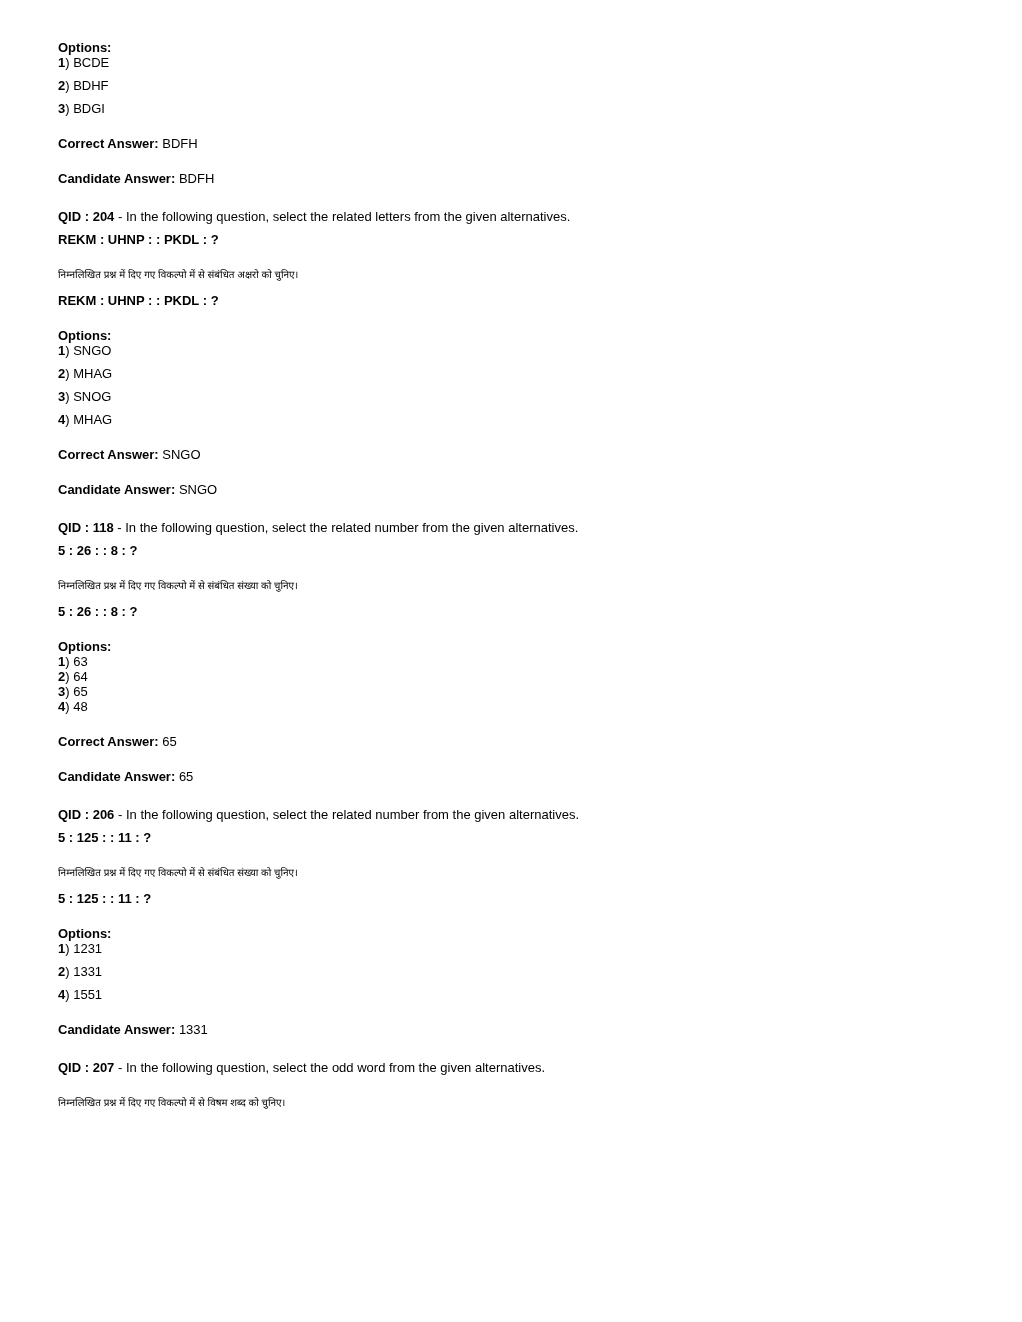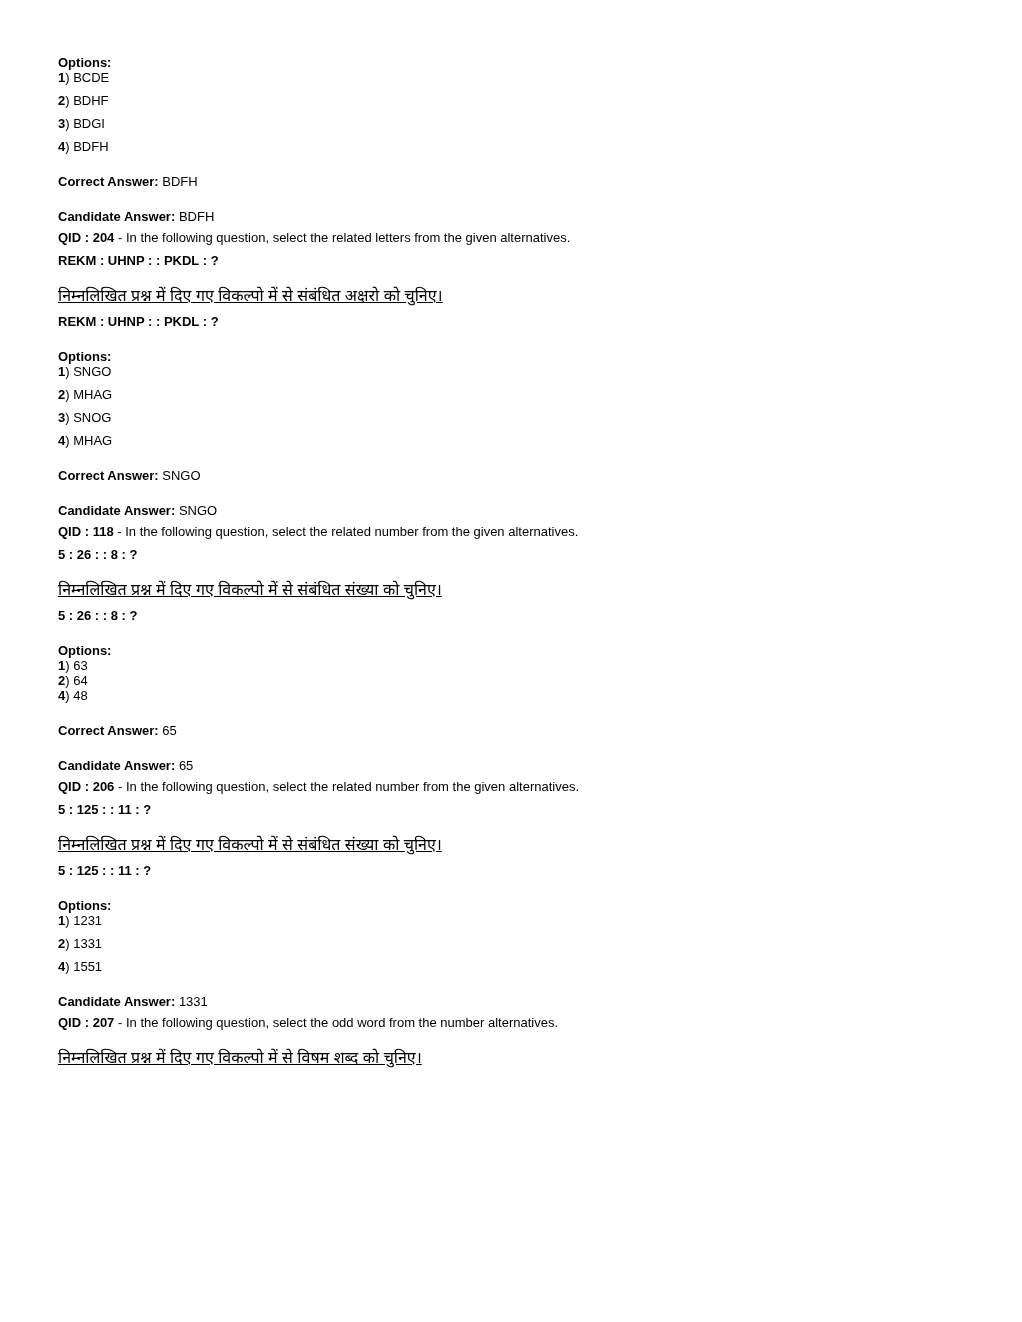--- a/index.html
+++ b/index.html
@@ -9,50 +9,48 @@
   }
   body {
     width: 1022px;
     height: 1322px;
     color: #000000;
     font-family: "Liberation Sans", "DejaVu Sans", sans-serif;
     font-size: 13px;
     overflow: hidden;
   }
   .doc {
-    padding: 55px 40px 0 58px;
+    padding: 40px 40px 0 58px;
   }
   .ln {
     line-height: 15px;
     white-space: nowrap;
   }
   .hi {
     line-height: 20px;
-    font-size: 16px;
-    text-decoration: underline;
+    font-size: 10px;
   }
   .b { font-weight: bold; }
   
   .mt-tight { margin-top: 0; }
   .mt-ans   { margin-top: 20px; }   
   .mt-gap   { margin-top: 8px; }  
   .mt-hgap  { margin-top: 18px; }  
-  .mt-block { margin-top: 6px; }  
+  .mt-block { margin-top: 23px; }  
 </style>
 </head>
 <body>
 
 <div class="doc">
 
   <div>
     <div class="ln b mt-tight">Options:</div>
     <div class="ln mt-tight"><span class="b">1</span><span>) BCDE</span></div>
     <div class="ln mt-gap"><span class="b">2</span><span>) BDHF</span></div>
     <div class="ln mt-gap"><span class="b">3</span><span>) BDGI</span></div>
-    <div class="ln mt-gap"><span class="b">4</span><span>) BDFH</span></div>
     <div class="ln mt-ans"><span class="b">Correct Answer:</span> <span>BDFH</span></div>
     <div class="ln mt-ans"><span class="b">Candidate Answer:</span> <span>BDFH</span></div>
   </div>
 
   <div>
     <div class="ln mt-block"><span class="b">QID : 204</span> <span>- In the following question, select the related letters from the given alternatives.</span></div>
     <div class="ln b mt-gap">REKM : UHNP : : PKDL : ?</div>
     <div class="ln hi mt-hgap">निम्नलिखित प्रश्न में दिए गए विकल्पो में से संबंधित अक्षरो को चुनिए।</div>
     <div class="ln b mt-gap">REKM : UHNP : : PKDL : ?</div>
     <div class="ln b mt-ans">Options:</div>
@@ -65,35 +63,36 @@
   </div>
 
   <div>
     <div class="ln mt-block"><span class="b">QID : 118</span> <span>- In the following question, select the related number from the given alternatives.</span></div>
     <div class="ln b mt-gap">5 : 26 : : 8 : ?</div>
     <div class="ln hi mt-hgap">निम्नलिखित प्रश्न में दिए गए विकल्पो में से संबंधित संख्या को चुनिए।</div>
     <div class="ln b mt-gap">5 : 26 : : 8 : ?</div>
     <div class="ln b mt-ans">Options:</div>
     <div class="ln mt-tight"><span class="b">1</span><span>) 63</span></div>
     <div class="ln mt-tight"><span class="b">2</span><span>) 64</span></div>
+    <div class="ln mt-tight"><span class="b">3</span><span>) 65</span></div>
     <div class="ln mt-tight"><span class="b">4</span><span>) 48</span></div>
     <div class="ln mt-ans"><span class="b">Correct Answer:</span> <span>65</span></div>
     <div class="ln mt-ans"><span class="b">Candidate Answer:</span> <span>65</span></div>
   </div>
 
   <div>
     <div class="ln mt-block"><span class="b">QID : 206</span> <span>- In the following question, select the related number from the given alternatives.</span></div>
     <div class="ln b mt-gap">5 : 125 : : 11 : ?</div>
     <div class="ln hi mt-hgap">निम्नलिखित प्रश्न में दिए गए विकल्पो में से संबंधित संख्या को चुनिए।</div>
     <div class="ln b mt-gap">5 : 125 : : 11 : ?</div>
     <div class="ln b mt-ans">Options:</div>
     <div class="ln mt-tight"><span class="b">1</span><span>) 1231</span></div>
     <div class="ln mt-gap"><span class="b">2</span><span>) 1331</span></div>
     <div class="ln mt-gap"><span class="b">4</span><span>) 1551</span></div>
     <div class="ln mt-ans"><span class="b">Candidate Answer:</span> <span>1331</span></div>
   </div>
 
   <div>
-    <div class="ln mt-block"><span class="b">QID : 207</span> <span>- In the following question, select the odd word from the number alternatives.</span></div>
+    <div class="ln mt-block"><span class="b">QID : 207</span> <span>- In the following question, select the odd word from the given alternatives.</span></div>
     <div class="ln hi mt-hgap">निम्नलिखित प्रश्न में दिए गए विकल्पो में से विषम शब्द को चुनिए।</div>
   </div>
 
 </div>
 
 </body></html>

